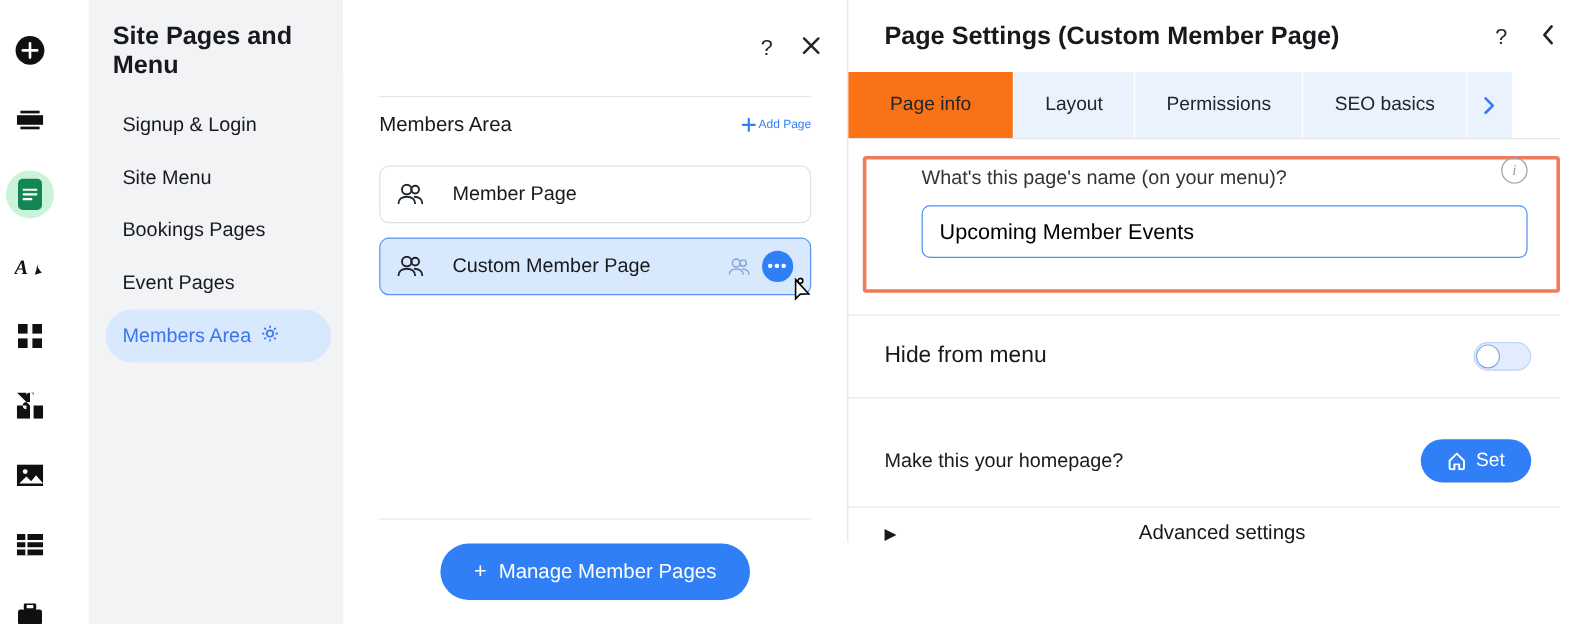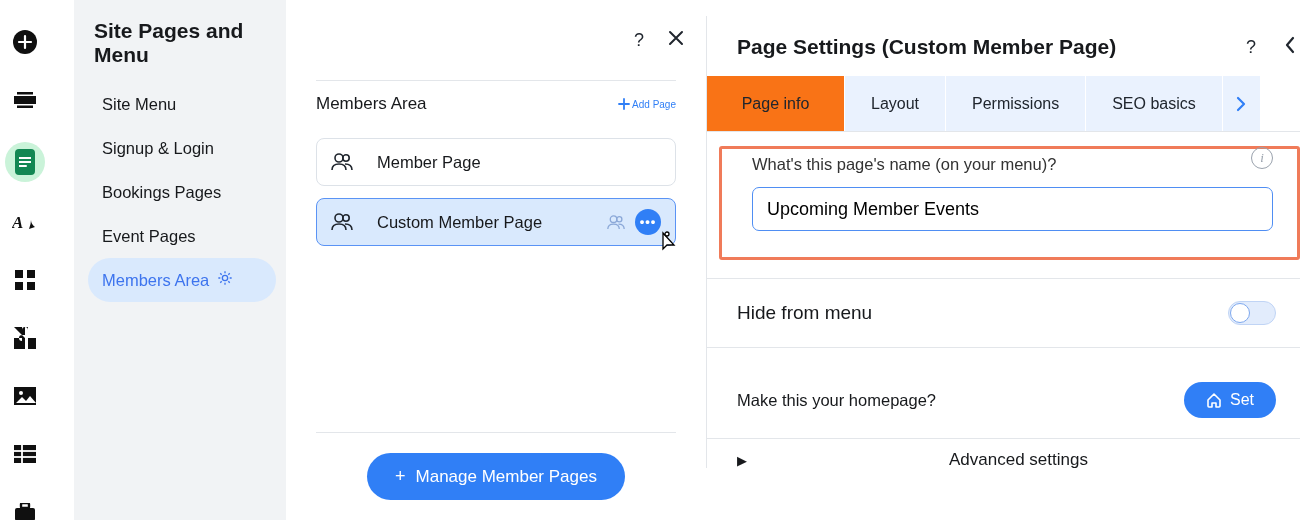--- a/index.html
+++ b/index.html
@@ -33,32 +33,32 @@
   .col2 .card + .card { margin-top:12px; }
   .col2 .card.selected { background:#d9e9fd; border:1.5px solid #5a93f5; position:relative; }
   .col2 .card .mini-icons { margin-left:auto; display:flex; align-items:center; gap:10px; }
   .col2 .card .dots { width:26px; height:26px; border-radius:13px; background:#307ff6; display:flex; align-items:center; justify-content:center; color:#fff; font-weight:700; letter-spacing:1px; font-size:13px; line-height:0; }
   .col2 .cursor { position:absolute; left:340px; top:32px; pointer-events:none; }
   .col2 .bottom-bar { position:absolute; left:30px; right:30px; bottom:20px; border-top:1px solid #e3e6ea; padding-top:20px; display:flex; justify-content:center; }
   .pill-btn { background:#307ff6; color:#fff; border:none; border-radius:24px; font-size:17px; padding:13px 28px; display:flex; align-items:center; gap:10px; }
   .pill-btn .plus { font-size:18px; font-weight:400; }
 
   
-  .col3 { position:absolute; left:706px; top:16px; width:606px; height:452px; background:#fff; border-left:1px solid #e3e6ea; }
+  .col3 { position:absolute; left:706px; top:0; width:606px; height:452px; background:#fff; border-left:1px solid #e3e6ea; }
   .col3 .hdr3 { position:absolute; left:30px; top:19px; right:16px; display:flex; align-items:center; }
   .col3 .hdr3 .ttl { font-size:21px; font-weight:700; }
   .col3 .hdr3 .sp { flex:1; }
   .col3 .hdr3 .help { font-size:18px; margin-right:28px; color:#20262e; }
   .col3 .hdr3 .back { font-size:18px; color:#20262e; }
   .tabs { position:absolute; top:60px; left:0; right:12px; height:56px; border-bottom:1px solid #e3e6ea; display:flex; }
   .tab { background:#eaf2fe; display:flex; align-items:center; justify-content:center; font-size:16px; color:#20262e; border-right:1px solid #fff; flex:0 0 auto; padding:0 26px; }
   .tab.active { background:#f97316; }
   .tab.more { width:38px; padding:0; color:#307ff6; }
   .section { position:absolute; left:0; right:12px; }
-  .sec1 { top:130px; padding:0 24px 26px 30px; border:3px solid #f07b59; border-radius:3px; left:12px; right:12px; }
+  .sec1 { top:130px; padding:0 24px 26px 46px; border:3px solid #f07b59; border-radius:3px; left:12px; right:12px; }
   .sec1 .lbl { font-size:16.5px; display:flex; align-items:center; justify-content:space-between; margin:4px 0 12px 0; color:#333; }
   .sec1 .info { width:22px; height:22px; border-radius:11px; border:1.5px solid #9aa2ad; color:#9aa2ad; display:flex; align-items:center; justify-content:center; font-family:Georgia,serif; font-style:italic; font-size:13px; position:relative; top:-6px; }
   .sec1 input { width:100%; height:44px; border:1.5px solid #4f8ef3; border-radius:7px; font-size:18px; padding:0 14px; outline:none; }
   .sec2 { top:262px; padding:22px 24px 22px 30px; border-bottom:1px solid #e3e6ea; border-top:1px solid #e3e6ea; display:flex; align-items:center; justify-content:space-between; font-size:19px; }
   .toggle { width:48px; height:24px; border-radius:12px; border:1.5px solid #c0d4f5; background:#e2ecfc; position:relative; }
   .toggle .knob { position:absolute; width:20px; height:20px; border-radius:10px; border:1.5px solid #7ea8ee; background:#fff; left:1px; top:1px; }
   .sec3 { top:346px; padding:20px 24px 20px 30px; border-bottom:1px solid #e3e6ea; display:flex; align-items:center; justify-content:space-between; font-size:16.5px; }
   .set-btn { background:#307ff6; color:#fff; border:none; border-radius:20px; font-size:16px; padding:9px 22px; display:flex; align-items:center; gap:8px; }
   .sec4 { top:420px; padding:14px 24px 14px 30px; display:flex; align-items:center; font-size:17px; }
   .sec4 .arrow { width:24px; font-size:13px; color:#17191c; }
@@ -140,24 +140,24 @@
       </svg>
   </div>
 </div>
 
 <div class="col-divider" style="left:286px; top:60px;"></div>
 
 <div class="col1">
   <div class="title">Site Pages and Menu</div>
   <div class="menu">
     <div class="mitem">
+        <span>Signup &amp; Login</span>
+      </div>
+    <div class="mitem">
         <span>Site Menu</span>
-      </div>
-    <div class="mitem">
-        <span>Signup &amp; Login</span>
       </div>
     <div class="mitem">
         <span>Bookings Pages</span>
       </div>
     <div class="mitem">
         <span>Event Pages</span>
       </div>
     <div class="mitem active">
       <span>Members Area</span>
       <span class="gear"><svg width="16" height="16" viewBox="0 0 24 24">

